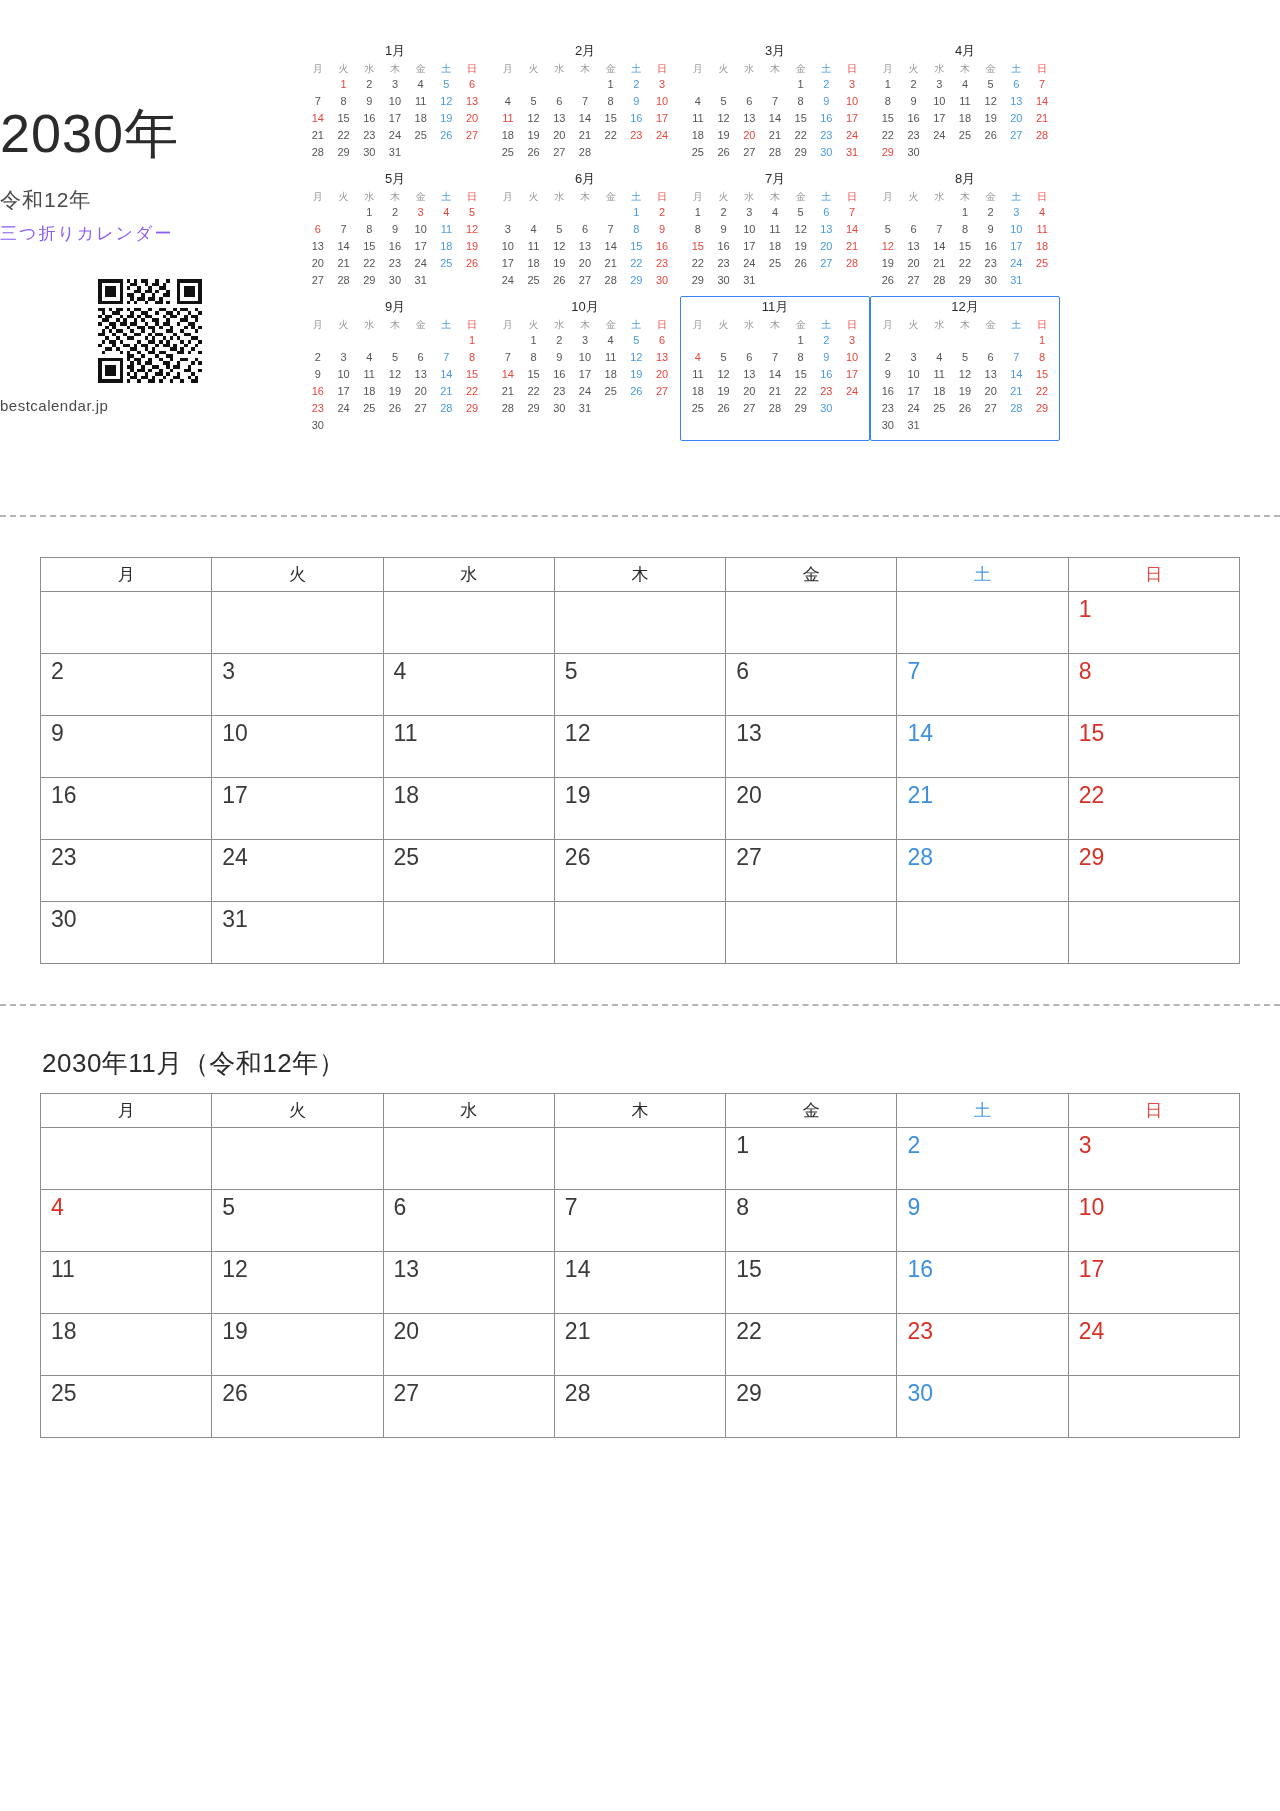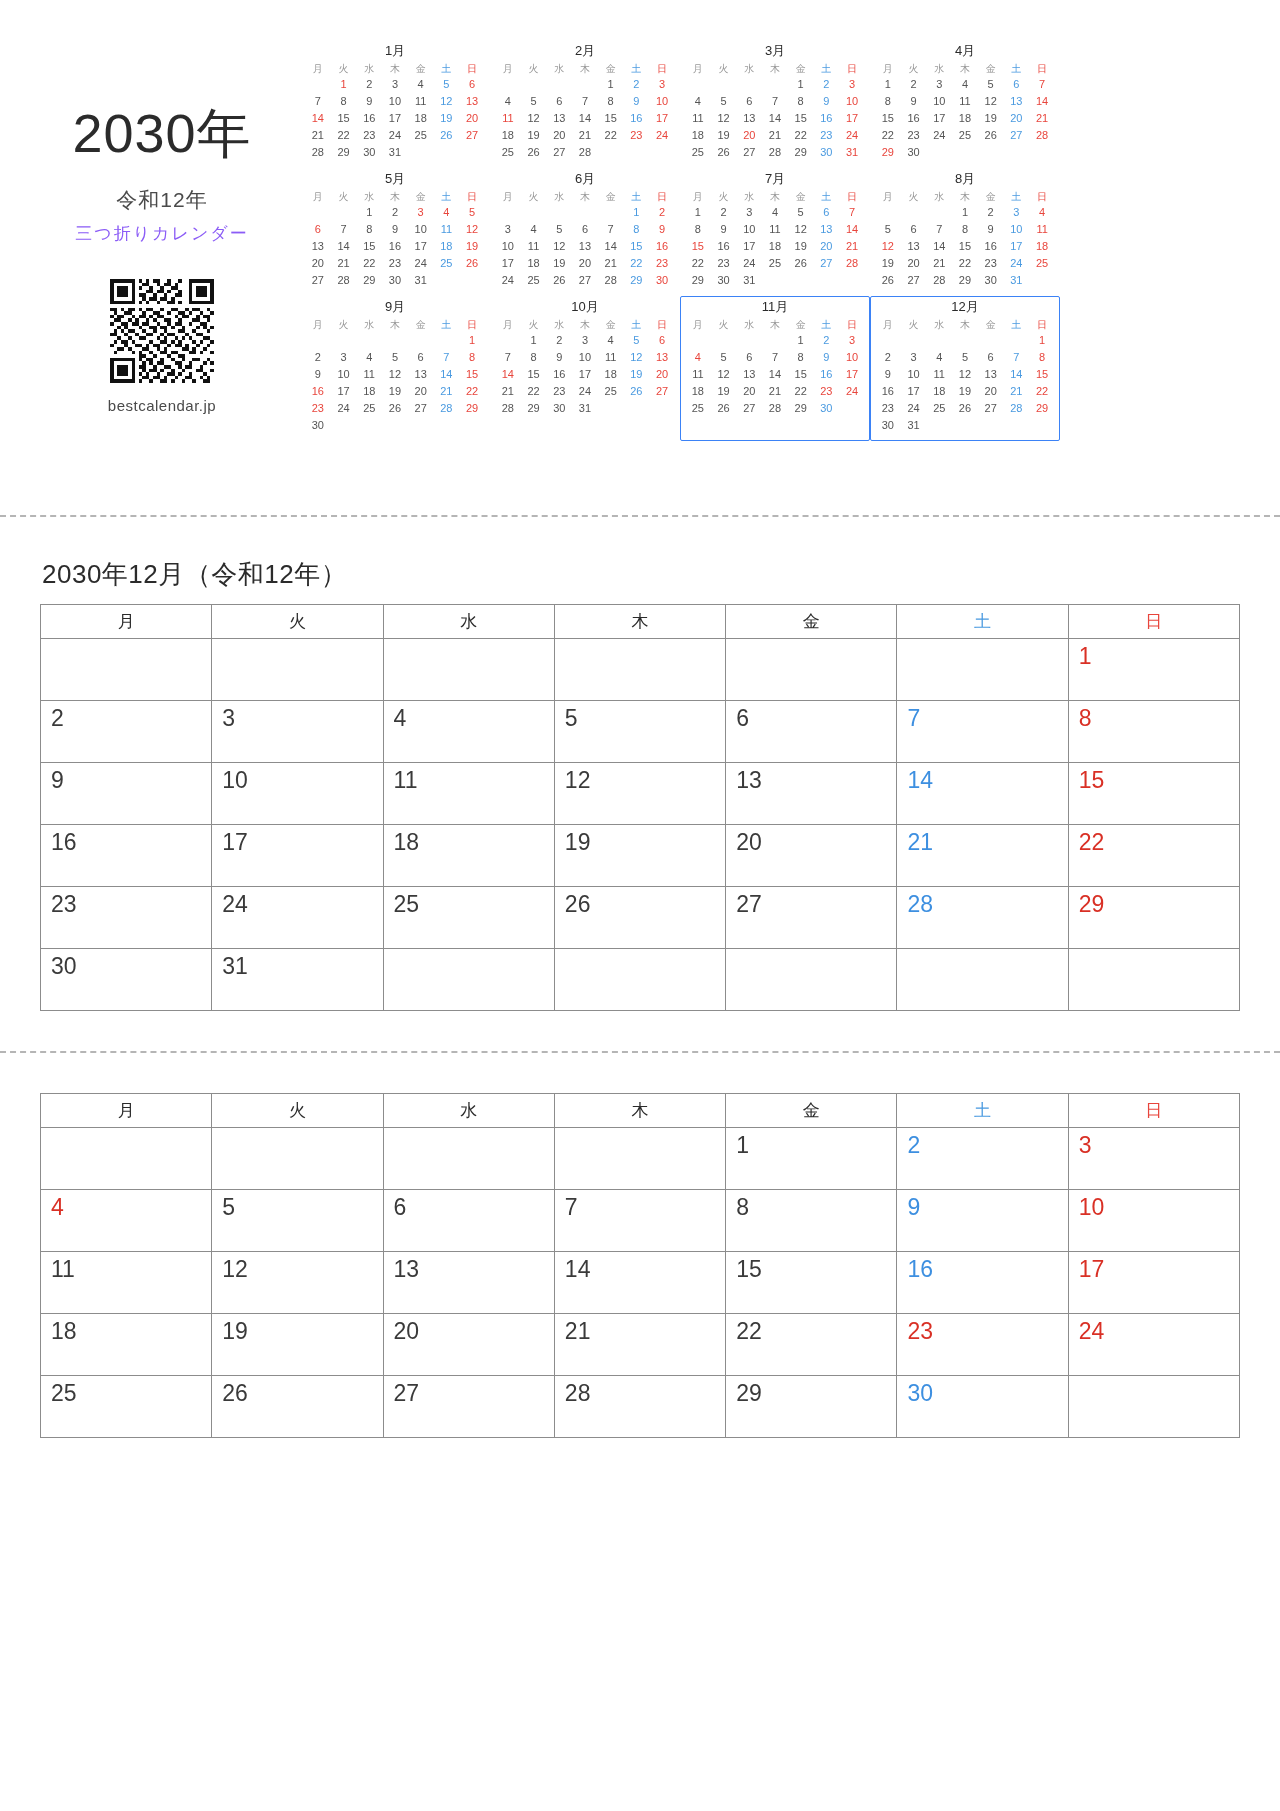--- a/index.html
+++ b/index.html
@@ -16,23 +16,21 @@
   
   .top-section {
     display: flex;
     padding: 40px 0 0 0;
     height: 515px;
   }
 
   .brand-block {
     width: 300px;
     flex: 0 0 300px;
-    text-align: center;
     padding-top: 65px;
-    padding-left: 24px;
   }
   .brand-year {
     font-size: 54px;
     font-weight: 400;
     color: #2b2b2b;
     letter-spacing: 1px;
     line-height: 1.05;
   }
   .brand-era {
     font-size: 21px;
@@ -1181,21 +1179,20 @@
           </table>
         </div>
       </div>
     </div>
 </div>
 
 <hr class="dashed-sep">
 
 <div id="main-months">
     <div class="month-block">
-      <div class="month-heading">2030年12月（令和12年）</div>
       <table class="big">
         <thead>
           <tr>
             <th>月</th>
             <th>火</th>
             <th>水</th>
             <th>木</th>
             <th>金</th>
             <th class="sat">土</th>
             <th class="sun">日</th>
@@ -1255,20 +1252,21 @@
             <td class="empty"></td>
             <td class="empty"></td>
             <td class="empty"></td>
           </tr>
         </tbody>
       </table>
     </div>
     <div style="height: 40px;"></div>
     <hr class="dashed-sep">
     <div class="month-block">
+      <div class="month-heading">2030年11月（令和12年）</div>
       <table class="big">
         <thead>
           <tr>
             <th>月</th>
             <th>火</th>
             <th>水</th>
             <th>木</th>
             <th>金</th>
             <th class="sat">土</th>
             <th class="sun">日</th>

